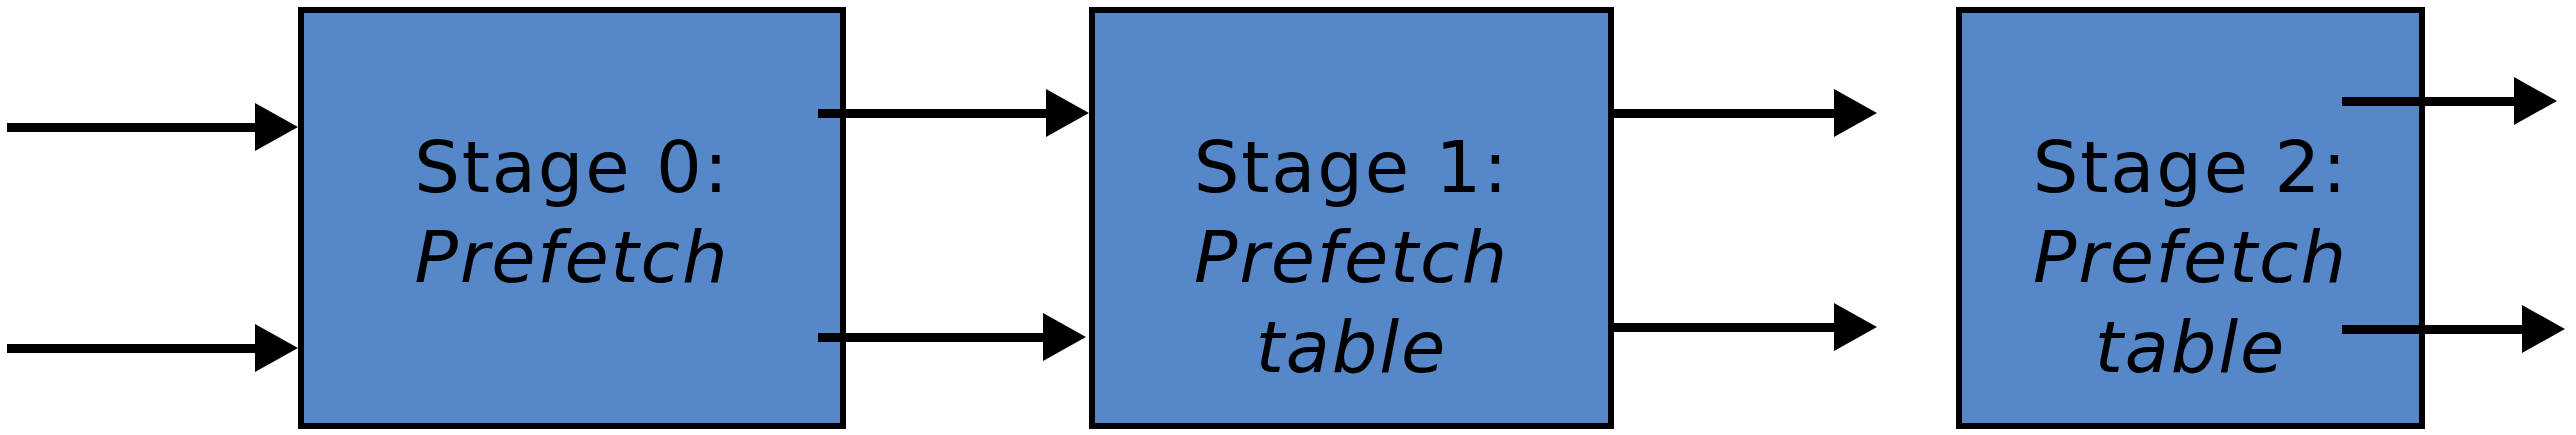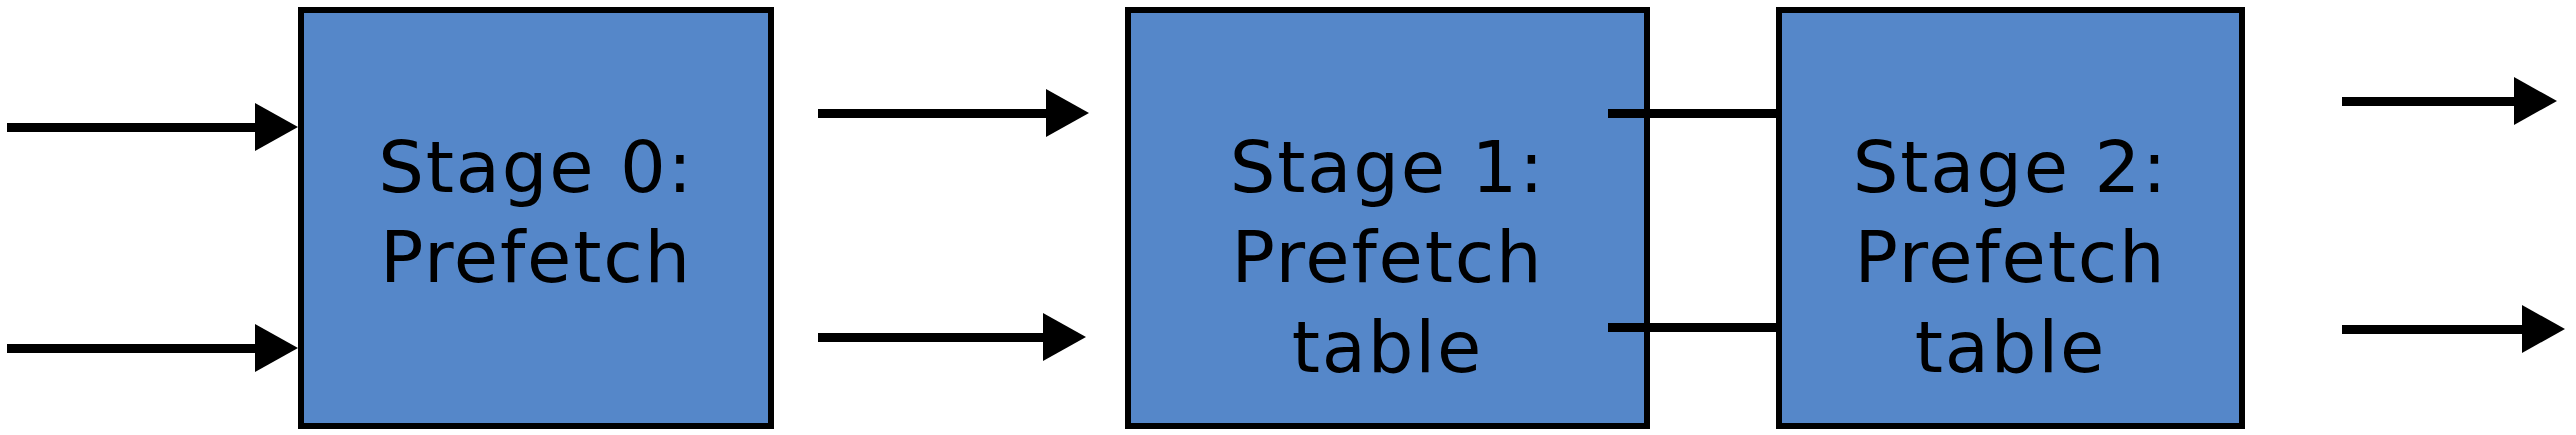--- a/index.html
+++ b/index.html
@@ -22,24 +22,24 @@
     background:var(--box-fill);
     border:6.3px solid var(--box-border);
     box-sizing:border-box;
     display:flex;flex-direction:column;align-items:center;
     padding-top:109px;
     color:#000;
     font-size:72px;line-height:90px;letter-spacing:1.8px;
     text-align:center;
     white-space:nowrap;
   }
-  #stage-0{left:298px;width:476px;}
-  #stage-1{left:1125px;width:525px;}
-  #stage-2{left:1776px;width:469px;}
-  .stage-line-italic{}
+  #stage-0{left:298px;width:548px;}
+  #stage-1{left:1089px;width:525px;}
+  #stage-2{left:1956px;width:469px;}
+  .stage-line-italic{font-style:italic;}
   .arrow{
     position:absolute;height:48px;
     display:flex;align-items:center;
   }
   .arrow .shaft{flex:1;height:9px;background:var(--arrow);}
   .arrow .head{
     width:0;height:0;
     border-left:43px solid var(--arrow);
     border-top:24px solid transparent;
     border-bottom:24px solid transparent;

